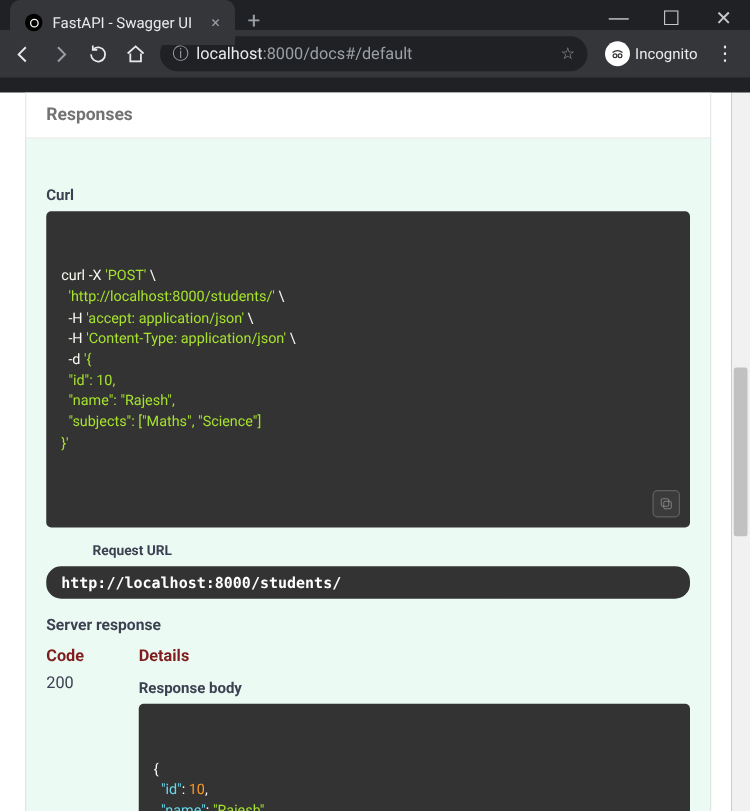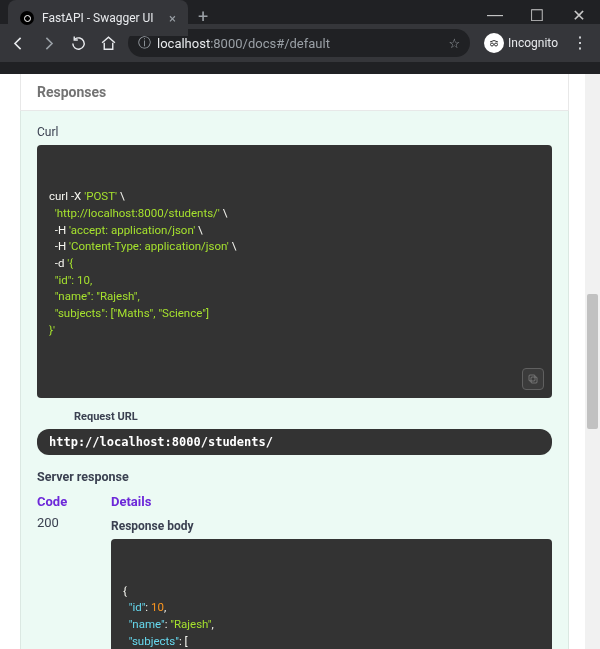--- a/index.html
+++ b/index.html
@@ -22,27 +22,27 @@
     .addrstar { margin-left: auto; color: #9aa0a6; }
     .incognito { display: flex; align-items: center; gap: 4px; color: #e8eaed; font-size: 12px; margin-left:4px; }
     .incog-icon { width: 20px; height: 20px; background:#fff; border-radius:50%; display:flex; align-items:center; justify-content:center; }
     .menu-dots { color: #e8eaed; font-size: 16px; padding: 0 4px; cursor: pointer; line-height:1; }
     .viewport { position: absolute; top: 74px; left: 0; right: 15px; bottom: 0; background: #fff; overflow:hidden; }
     .scrollbar-track { position:absolute; top:74px; right:0; bottom:0; width:15px; background:#f1f1f1; }
     .scrollbar-thumb { position:absolute; right:2px; top:220px; width:11px; height:135px; background:#c1c1c1; border-radius:2px; }
     .content { padding: 0 16px 20px 20px; }
     .resp-head { background:#fff; border:1px solid #e8e8e8; border-top:none; padding: 10px 16px; font-size:14px; font-weight:700; color:#737373; }
     .resp-body { background:#ecfaf4; border:1px solid rgba(0,0,0,.07); border-top:none; padding:14px 16px 12px 16px; }
-    .section-label { font-size:12px; font-weight:400; color:#3b4151; margin-bottom:6px; }
+    .section-label { font-size:12px; font-weight:700; color:#3b4151; margin-bottom:6px;margin-top:24px; }
     .codeblock { background:#333333; border-radius:4px; padding:10px 12px; position:relative; color:#fff; font-family: Consolas,"Courier New",monospace; font-size:11.5px; line-height:1.45; white-space:pre; overflow:hidden; }
     .codeblock .copy-icon { position:absolute; right:8px; bottom:8px; width:22px; height:22px; border:1px solid #606060; border-radius:4px; display:flex; align-items:center; justify-content:center; cursor:pointer; background:#3b3b3b; }
     .copy-icon svg { width:12px; height:12px; stroke:#aaa; fill:none; }
     .urlbar { background:#333333; border-radius:12px; padding:6px 12px; color:#fff; font-family: Consolas,monospace; font-size:12px; font-weight:700; }
     .srv-label { font-size:12.5px; font-weight:700; color:#3b4151; margin: 14px 0 10px 0; }
-    .row-head { display:flex; font-size:13px; color:#6d28d9; font-weight:700; margin-bottom:4px; }
+    .row-head { display:flex; font-size:13px; color:#7f1d1d; font-weight:700; margin-bottom:4px; }
     .col-code { width:74px; }
     .col-details { flex:1; }
     .row { display:flex; font-size:13px; color:#3b4151; }
     .row .col-code { font-weight:400; padding-top:2px; }
     .subhead { font-size:12px; font-weight:700; color:#3b4151; margin: 6px 0 6px 0; }
     .respbody-block { position:relative; }
     
     .c-gr { color:#a6e22e; } 
     .c-or { color:#fd971f; } 
     .c-te { color:#66d9ef; } 

